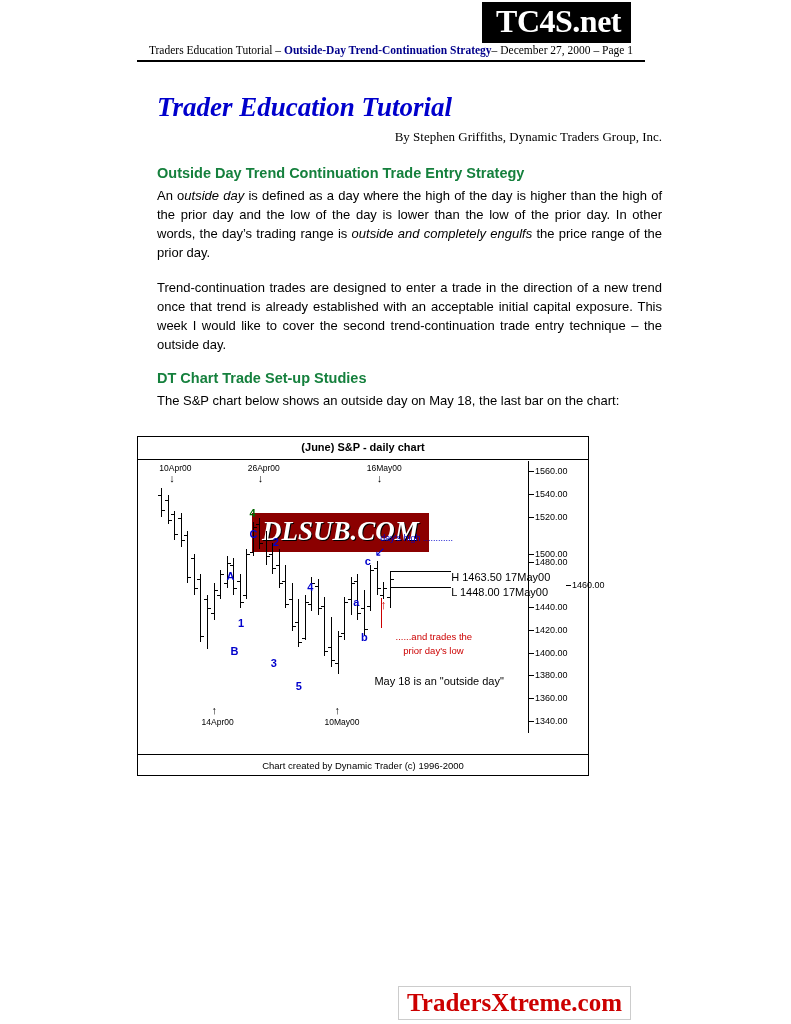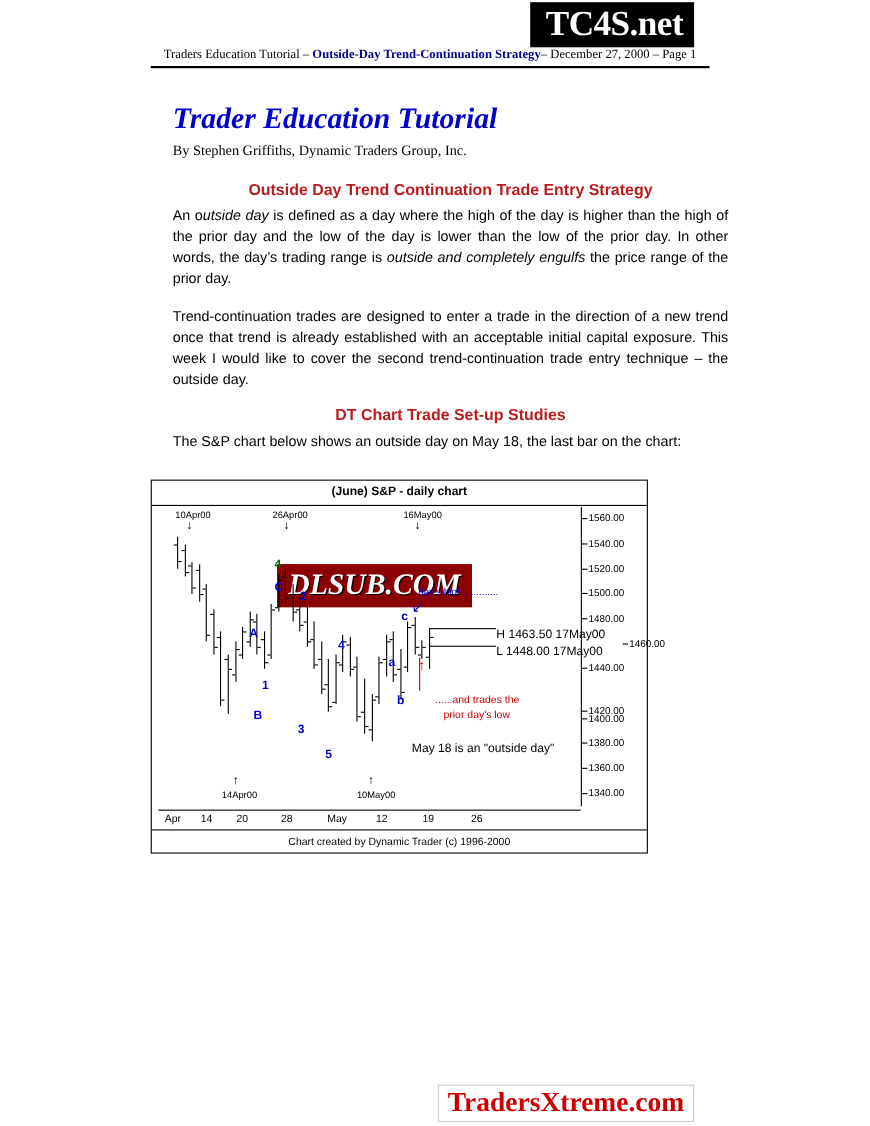--- a/index.html
+++ b/index.html
@@ -72,28 +72,28 @@
     font-style: italic;
     font-weight: bold;
     font-size: 27px;
     color: #0000CC;
     margin: 0 0 6px 0;
     letter-spacing: 0px;
   }
   .byline {
     font-size: 13px;
     margin: 0 0 20px 0;
+    text-align: right;
   }
   h2.section {
     font-family: "Liberation Sans", sans-serif;
     font-size: 14.5px;
     font-weight: bold;
-    color: #b91c1c;
+    color: #15803d;
     margin: 0 0 5px 0;
-    text-align: center;
   }
   p.body {
     font-family: "Liberation Sans", sans-serif;
     font-size: 13px;
     line-height: 19px;
     text-align: justify;
     margin: 0 0 16px 0;
   }
   p.tight { margin-bottom: 6px; }
   .ital { font-style: italic; }
@@ -449,40 +449,30 @@
         <div class="hl-line" style="top: 125.664px; left: 245.76px; width: 61.44px;"></div>
         <div style="position: absolute; left: 230.4px; top: 82.96px; color: rgb(0, 0, 204); font-size: 13px;">↙</div>
         <div style="position: absolute; left: 236.16px; top: 136px; color: rgb(204, 0, 0); font-size: 13px;">↑</div>
         <div style="position: absolute; left: 237.312px; top: 137.36px; width: 1px; height: 29.92px; background: rgb(204, 0, 0);"></div>
       </div>
 
     <div class="yaxis" id="yaxis">
         <div class="ytick" style="top: 5.33333px;"><span class="dash"></span>1560.00</div>
         <div class="ytick" style="top: 28px;"><span class="dash"></span>1540.00</div>
         <div class="ytick" style="top: 50.6667px;"><span class="dash"></span>1520.00</div>
-        <div class="ytick" style="top: 73px;"><span class="dash"></span>1500.00</div>
+        <div class="ytick" style="top: 88px;"><span class="dash"></span>1500.00</div>
         <div class="ytick" style="top: 96px;"><span class="dash"></span>1480.00</div>
         <div class="ytick" style="top: 118.667px; margin-left: 37px;"><span class="dash"></span>1460.00</div>
         <div class="ytick" style="top: 141.333px;"><span class="dash"></span>1440.00</div>
-        <div class="ytick" style="top: 180px;"><span class="dash"></span>1420.00</div>
+        <div class="ytick" style="top: 164px;"><span class="dash"></span>1420.00</div>
         <div class="ytick" style="top: 186.667px; text-align: right;"><span class="dash"></span>1400.00</div>
         <div class="ytick" style="top: 209.333px;"><span class="dash"></span>1380.00</div>
         <div class="ytick" style="top: 232px;"><span class="dash"></span>1360.00</div>
         <div class="ytick" style="top: 254.667px;"><span class="dash"></span>1340.00</div>
       </div>
-    <div class="xaxis" id="xaxis">
-        <div class="xtick" style="left: 5.76px;">Apr</div>
-        <div class="xtick" style="left: 38.4px;">14</div>
-        <div class="xtick" style="left: 71.04px;">20</div>
-        <div class="xtick" style="left: 111.36px;">28</div>
-        <div class="xtick" style="left: 153.6px;">May</div>
-        <div class="xtick" style="left: 197.76px;">12</div>
-        <div class="xtick" style="left: 240px;">19</div>
-        <div class="xtick" style="left: 284.16px;">26</div>
-      </div>
 
     <div class="chart-footer-rule"></div>
     <div class="chart-credit">Chart created by Dynamic Trader (c) 1996-2000</div>
   </div>
 
 
 
   <div class="tx-watermark">TradersXtreme.com</div>
 </div>
 

